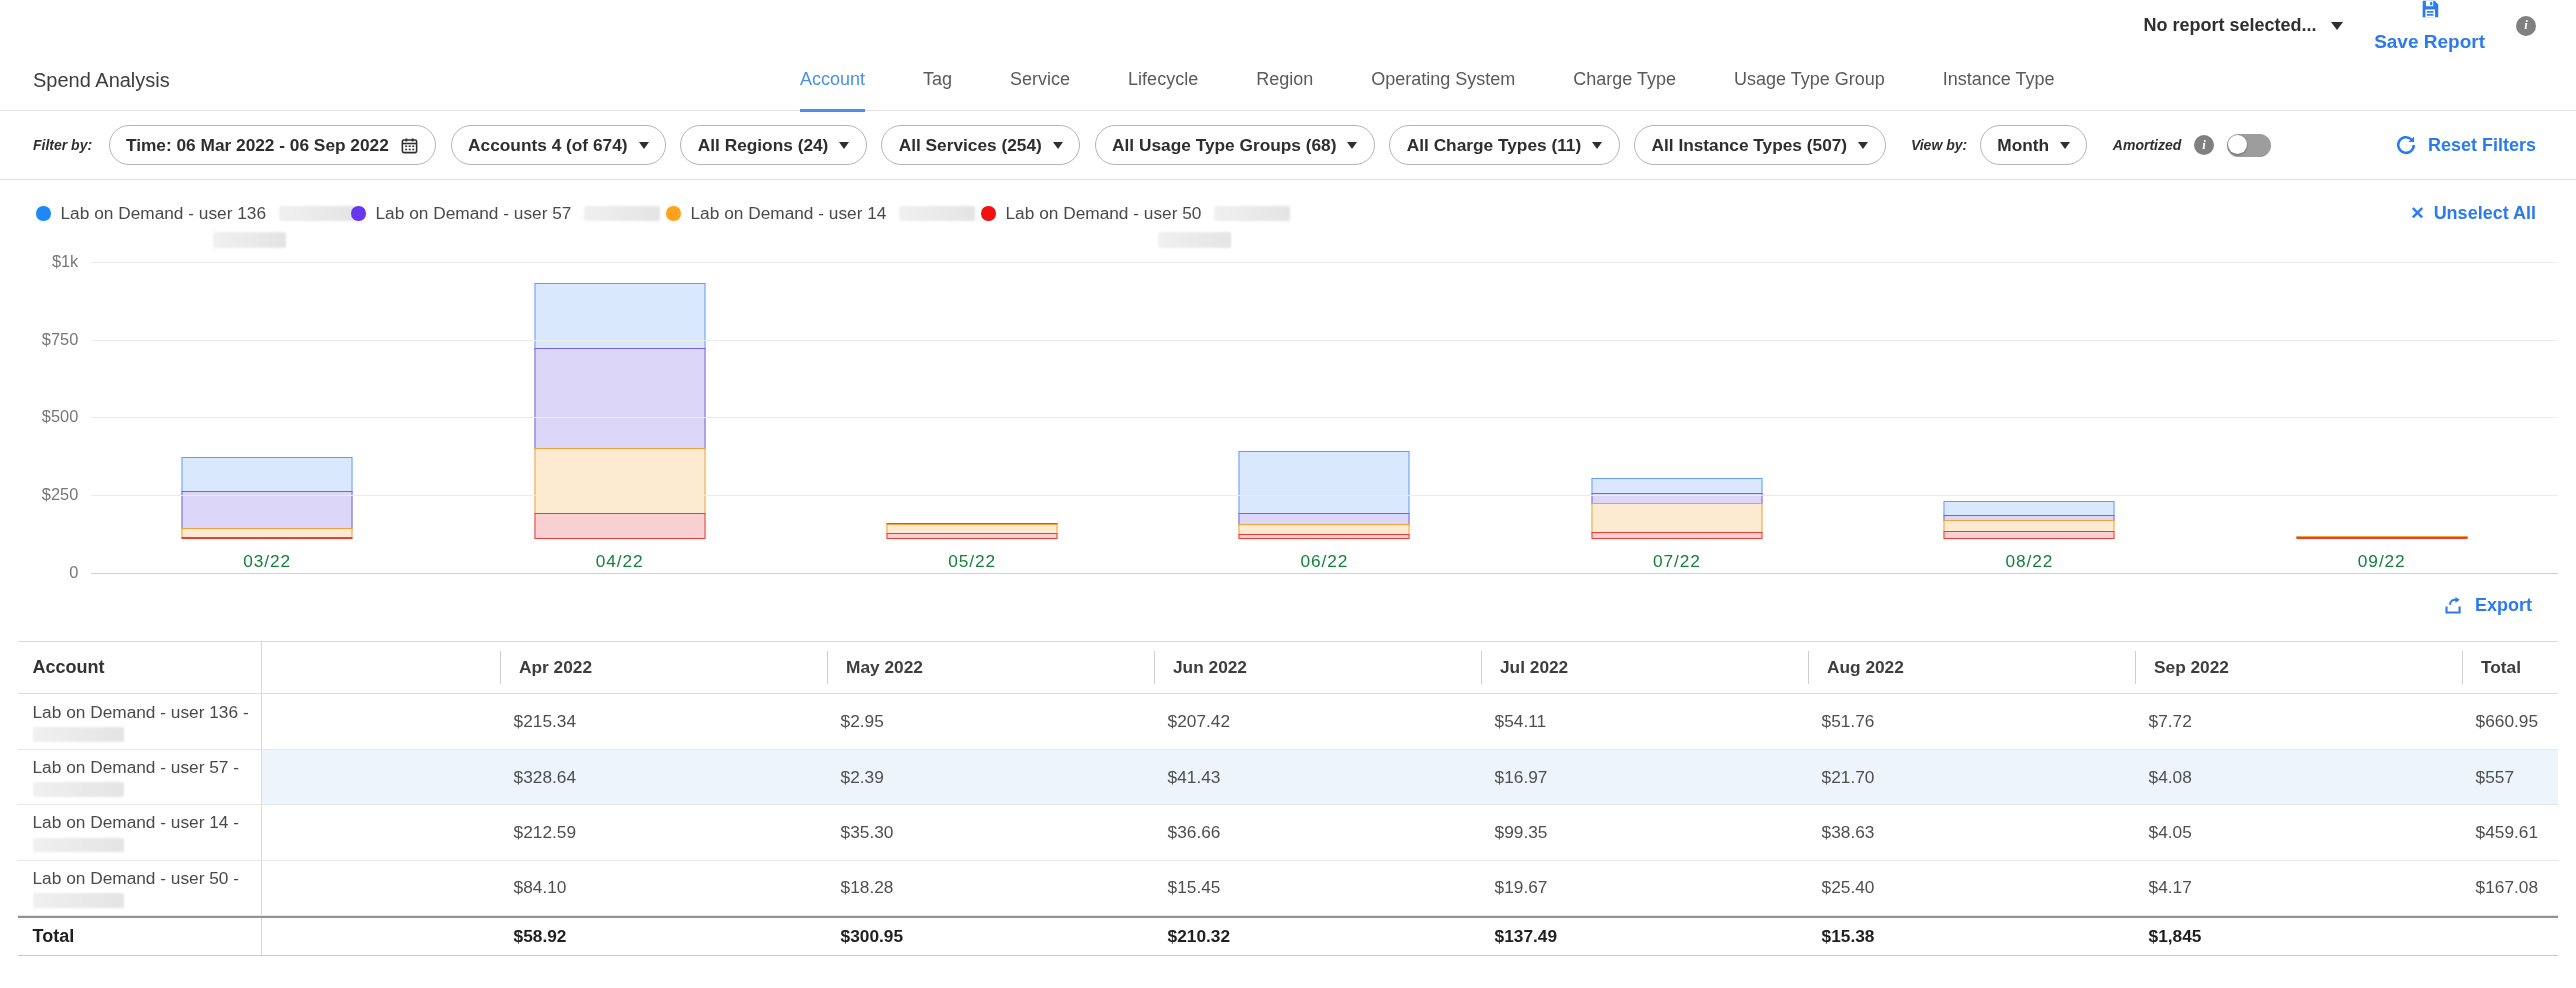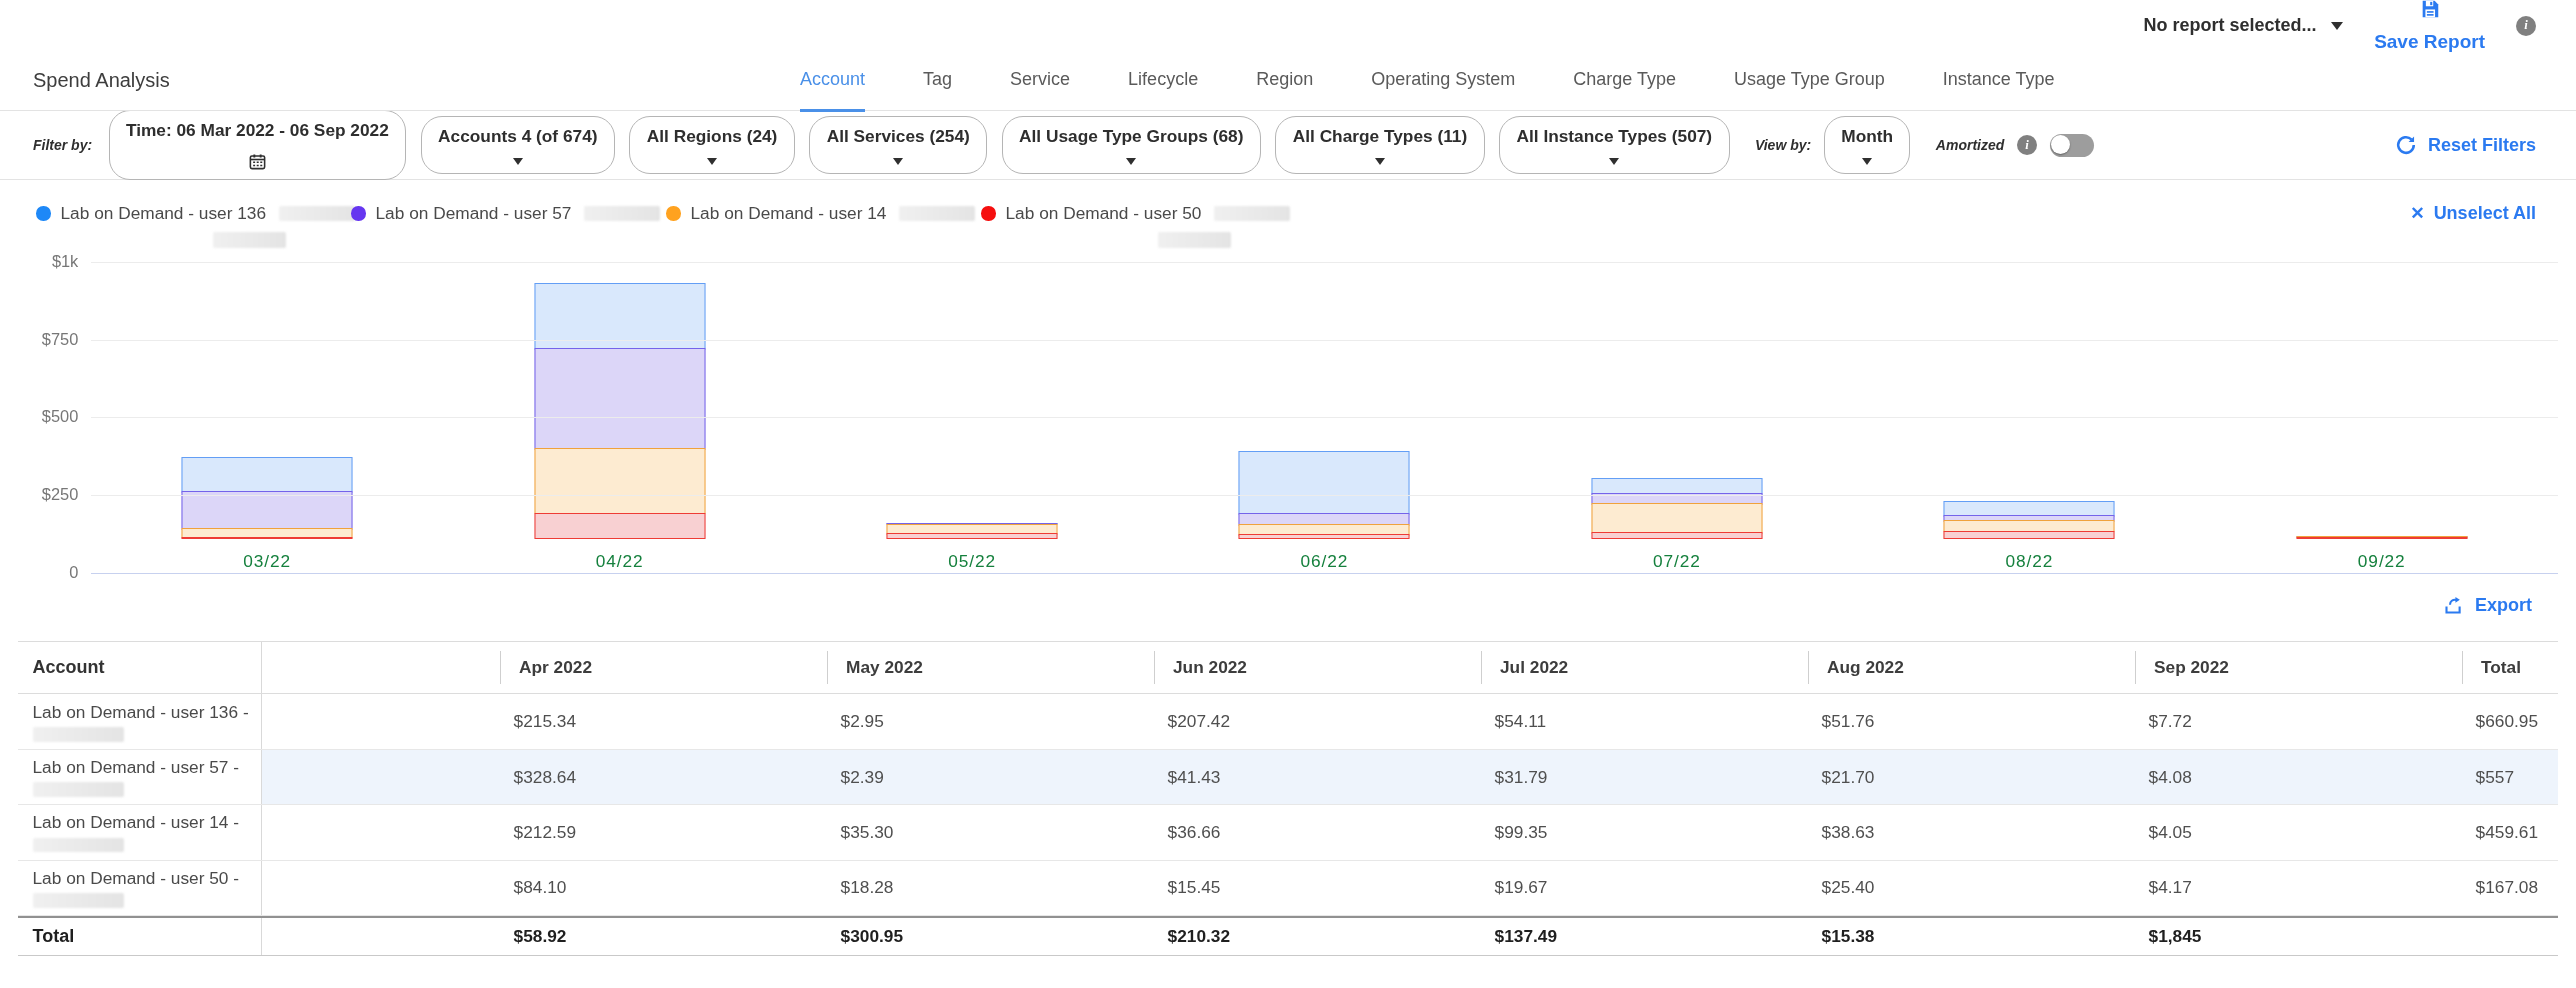--- a/index.html
+++ b/index.html
@@ -25,21 +25,21 @@
   .tab { display:flex; align-items:center; font-size:18px; color:#5a5a5a; cursor:pointer;
          border-bottom:3.6px solid transparent; margin-bottom:-1.8px; }
   .tab.active { color:#4a90e8; border-bottom-color:#4a90e8; }
 
   
   .filterbar { height:69px; border-bottom:0.9px solid #e3e3e3; display:flex; align-items:center;
                padding:0 40px 0 33px; gap:16.4px; }
   .fb-label { font-size:14px; font-weight:700; color:#2f2f2f; white-space:nowrap;font-style:italic; }
   .pill-row { display:flex; gap:14.5px; align-items:center; }
   .pill { display:flex; align-items:center; gap:11px; border:1.8px solid #b5b5b5; border-radius:21px;
-          padding:8.2px 16.4px; font-size:17.3px; font-weight:700; color:#2e2e2e; white-space:nowrap; cursor:pointer; background:#fff;flex-direction:column; }
+          padding:8.2px 16.4px; font-size:17.3px; font-weight:700; color:#2e2e2e; white-space:nowrap; cursor:pointer; background:#fff; }
   .pill .chev { border-top-color:#2f2f2f; }
   .viewby { display:flex; align-items:center; gap:12.7px; margin-left:9px; }
   .toggle { width:44px; height:23px; border-radius:11.8px; background:#9d9d9d; position:relative; cursor:pointer; flex:none; }
   .knob { width:19px; height:19px; border-radius:50%; background:#fff; position:absolute; top:1.8px; left:1.8px;
           box-shadow:0 0.9px 1.8px rgba(0,0,0,.4); }
   .reset { margin-left:auto; display:flex; align-items:center; gap:11px; color:#2b7af0;
            font-size:18px; font-weight:700; cursor:pointer; }
 
   
   .legendrow { height:67px; display:flex; align-items:center; padding:0 40px 0 36px; }
@@ -339,21 +339,21 @@
     </div>
     <div class="trow data alt">
       <div class="acct">
         <div>Lab on Demand - user 57 -</div>
         <div class="redact"></div>
       </div>
       <div></div>
       <div class="val">$328.64</div>
       <div class="val">$2.39</div>
       <div class="val">$41.43</div>
-      <div class="val">$31.79</div>
+      <div class="val">$16.97</div>
       <div class="val">$21.70</div>
       <div class="val">$4.08</div>
       <div class="val">$557</div>
     </div>
     <div class="trow data">
       <div class="acct">
         <div>Lab on Demand - user 14 -</div>
         <div class="redact"></div>
       </div>
       <div></div>

